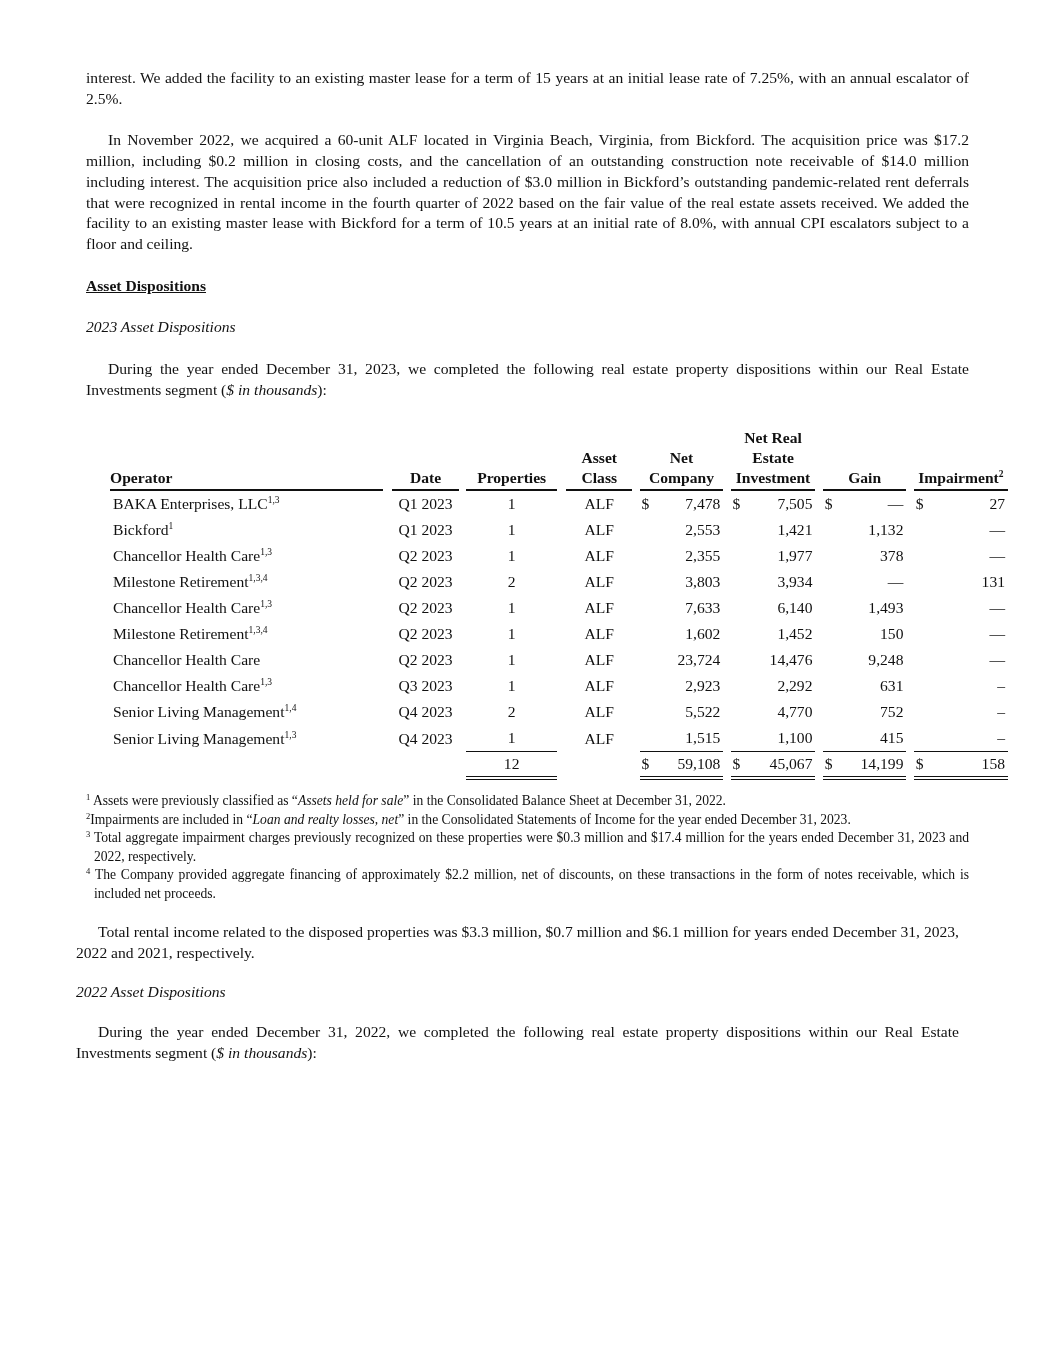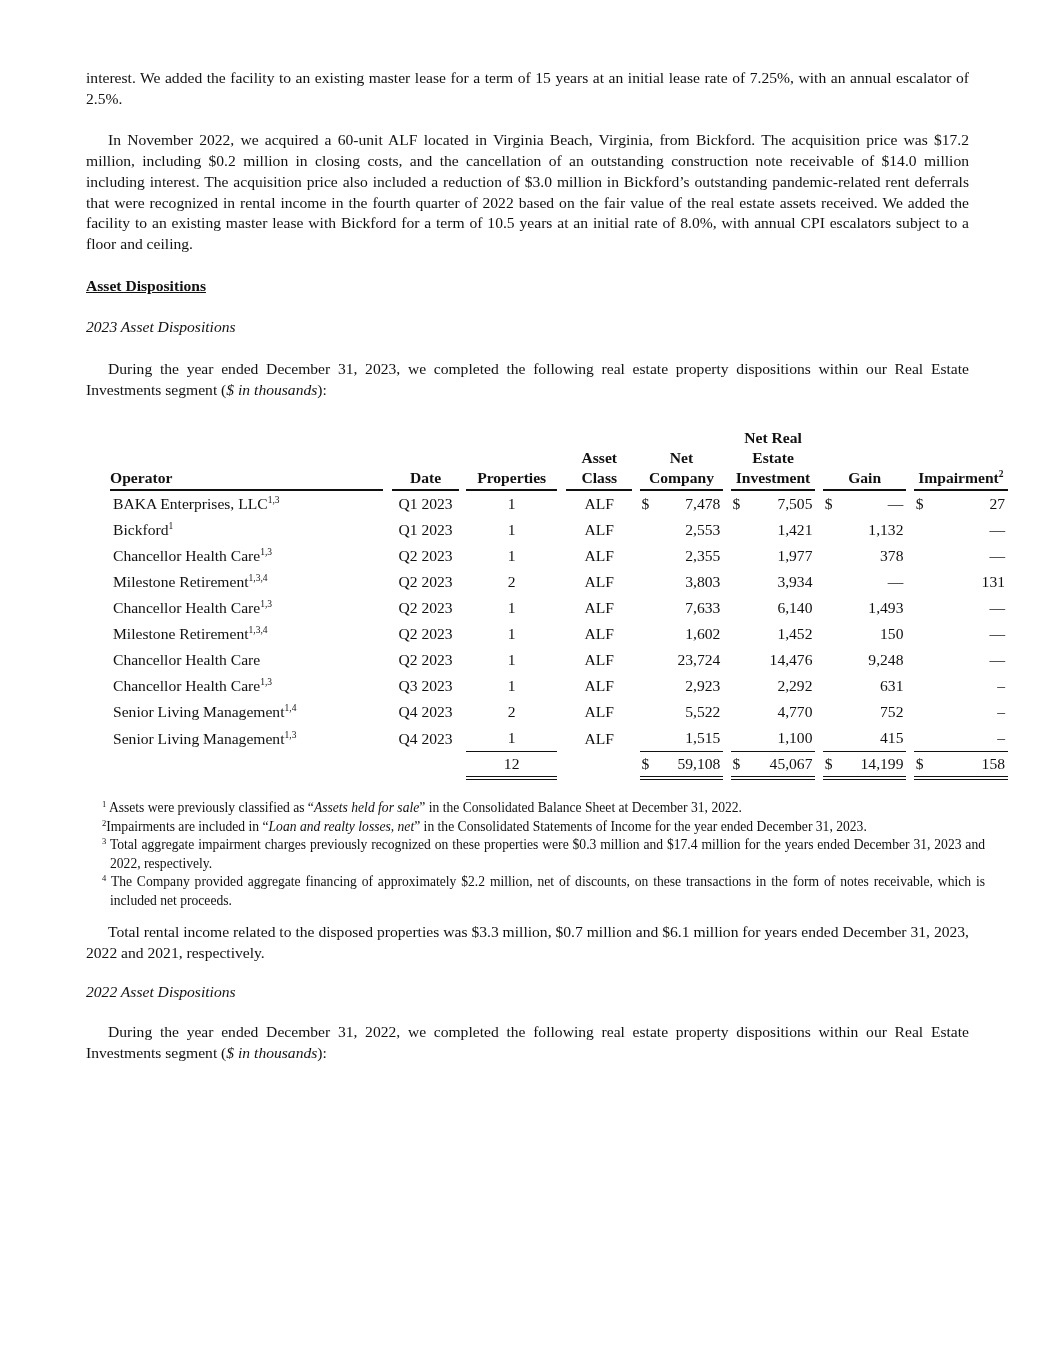--- a/index.html
+++ b/index.html
@@ -28,26 +28,26 @@
   tr.hdr th { padding-bottom: 1px; font-weight: bold; }
   tr.row td { height: 26px; vertical-align: middle; }
   tr.row td.op { text-align: left; padding-left: 3px; }
   td.c { text-align: center; }
   .cell-inner { display: flex; justify-content: space-between; padding: 0 3px 0 2px; }
   .cell-inner .num { text-align: right; flex: 1; padding-left: 28px; }
   tr.last td.ul { border-bottom: 1.5px solid #111; }
   tr.total td { height: 24px; }
   tr.total td.tot { border-bottom: 4px double #111; }
 
-  .fn { position: absolute; left: 102px; top: 792px; width: 883px; font-size: 13.6px; line-height: 18.5px; margin-top: 7px; }
+  .fn { position: absolute; left: 86px; top: 792px; width: 883px; font-size: 13.6px; line-height: 18.5px; }
   .fn p { text-align: justify; }
   .fn .hang { padding-left: 8px; text-indent: -8px; }
   .fn sup { font-size: 8.5px; vertical-align: 5px; }
 
-  .lower { position: absolute; left: 86px; top: 922px; width: 883px; }
+  .lower { position: absolute; left: 76px; top: 922px; width: 883px; }
   .pagenum { position: absolute; left: 0; width: 1055px; top: 1400px; text-align: center; font-size: 15.6px; }
 </style>
 </head>
 <body>
 
 <div class="page">
   <p>interest. We added the facility to an existing master lease for a term of 15 years at an initial lease rate of 7.25%, with an annual escalator of 2.5%.</p>
   <div class="gap"></div>
   <p class="indent">In November 2022, we acquired a 60-unit ALF located in Virginia Beach, Virginia, from Bickford. The acquisition price was $17.2 million, including $0.2 million in closing costs, and the cancellation of an outstanding construction note receivable of $14.0 million including interest. The acquisition price also included a reduction of $3.0 million in Bickford’s outstanding pandemic-related rent deferrals that were recognized in rental income in the fourth quarter of 2022 based on the fair value of the real estate assets received. We added the facility to an existing master lease with Bickford for a term of 10.5 years at an initial rate of 8.0%, with annual CPI escalators subject to a floor and ceiling.</p>
   <div class="gap"></div>

